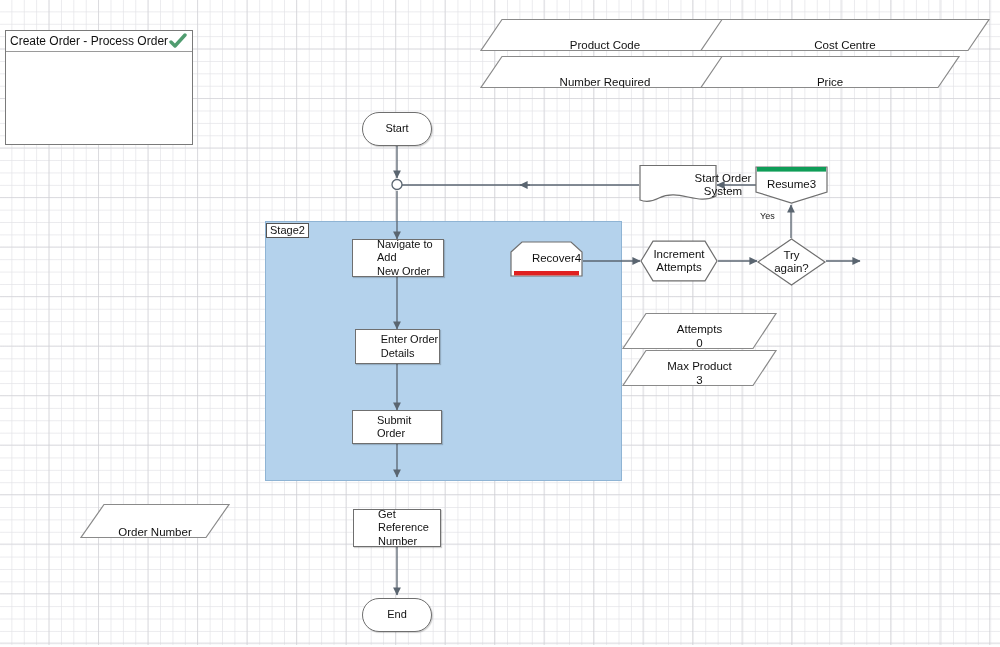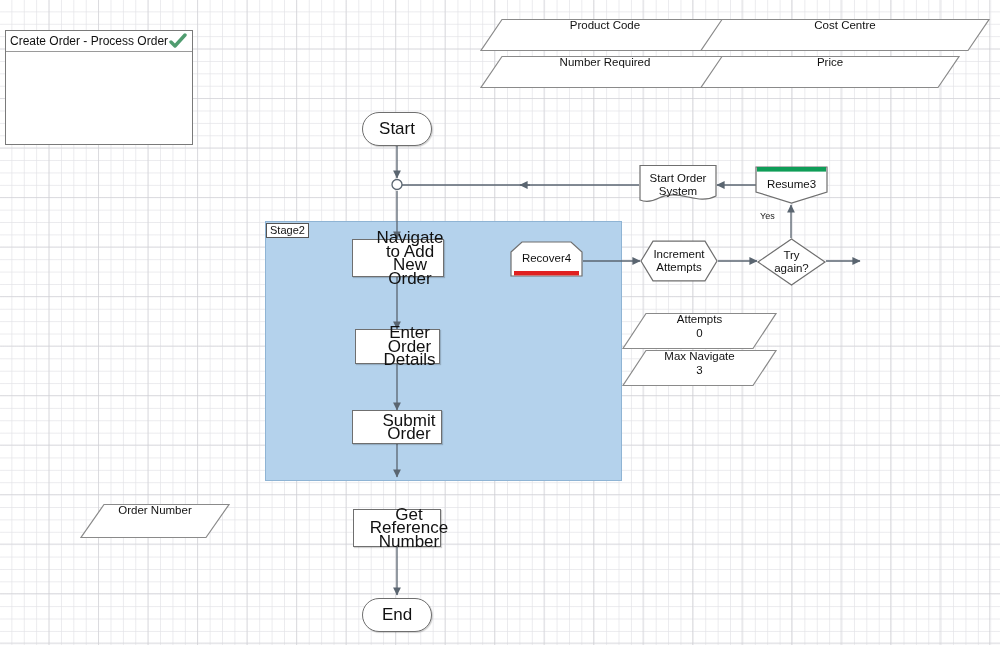--- a/index.html
+++ b/index.html
@@ -23,21 +23,21 @@
       49.5px 49.5px,
       49.5px 49.5px,
       12.4px 12.4px,
       12.4px 12.4px;
     background-position:-1px -1px,-1px -1px,-1px -1px,-1px -1px;
   }
   .abs{position:absolute;}
 
   
   .lbl{
-    font-size:17px;line-height:13.5px;text-align:center;color:#111;
+    font-size:11px;line-height:13.5px;text-align:left;color:#111;
     white-space:pre-line;
   }
 
   
   #title-pane{
     left:5px;top:30px;width:188px;height:115px;
     background:#fff;border:1px solid #7a7a7a;box-sizing:border-box;
   }
   #title-bar{
     position:absolute;left:0;top:0;width:100%;height:21px;
@@ -83,21 +83,21 @@
     position:absolute;left:0;top:0;width:100%;height:100%;
     display:flex;align-items:center;justify-content:center;
     font-size:11.5px;line-height:13.5px;text-align:center;color:#111;
     white-space:pre-line;pointer-events:none;
   }
   .shapetext.two{line-height:13px;}
 
   
   .datatext{
     position:absolute;left:0;top:0;width:100%;height:100%;
-    display:flex;flex-direction:column;align-items:center;justify-content:flex-start;
+    display:flex;flex-direction:column;align-items:center;justify-content:flex-end;
     font-size:11.5px;line-height:14px;color:#111;pointer-events:none;
   }
 
   
   #wires{position:absolute;left:0;top:0;width:1000px;height:647px;pointer-events:none;}
   .edgelbl{
     position:absolute;font-size:9px;color:#222;white-space:nowrap;
   }
 </style>
 </head>
@@ -207,21 +207,21 @@
       <span>Attempts</span>
       <span>0</span>
     </div>
   </div>
 
   <div class="abs shapewrap" style="left:622px;top:349px;width:155px;height:38px;">
     <svg width="155" height="38" viewBox="0 0 155 38">
       <path d="M24,1.5 L154,1.5 L131,36.5 L1,36.5 Z" fill="#ffffff" stroke="#8a8a8a" stroke-width="1.2"></path>
     </svg>
     <div class="datatext">
-      <span>Max Navigate</span>
+      <span>Max Product</span>
       <span>3</span>
     </div>
   </div>
 
   <div class="abs shapewrap" style="left:80px;top:503px;width:150px;height:36px;">
     <svg width="150" height="36" viewBox="0 0 150 36">
       <path d="M24,1.5 L149,1.5 L126,34.5 L1,34.5 Z" fill="#ffffff" stroke="#8a8a8a" stroke-width="1.2"></path>
     </svg>
     <div class="datatext">
       <span>Order Number</span>
@@ -248,21 +248,21 @@
 
   <div class="abs proc" style="left:353px;top:482px;width:88px;height:38px;margin-top:27px;">
     <span class="lbl">Get Reference
 Number</span>
   </div>
 
   <div class="abs term" style="left:362px;top:598px;width:70px;height:34px;">
     <span class="lbl">End</span>
   </div>
 
-  <div class="abs shapewrap" style="left:510px;top:240px;width:73px;height:38px;">
+  <div class="abs shapewrap" style="left:510px;top:240px;width:73px;height:38px;padding-left:20px;">
     <svg width="73" height="38" viewBox="0 0 73 38">
       <path d="M1,12 L12,2 L61,2 L72,12 L72,36 L1,36 Z" fill="#ffffff" stroke="#6f6f6f" stroke-width="1.2"></path>
       <rect x="4" y="31" width="65" height="4.4" fill="#e02020"></rect>
     </svg>
     <div class="shapetext">Recover4</div>
   </div>
 
   <div class="abs shapewrap" style="left:640px;top:240px;width:78px;height:42px;">
     <svg width="78" height="42" viewBox="0 0 78 42">
       <path d="M13,1.2 L65,1.2 L77,21 L65,40.8 L13,40.8 L1,21 Z" fill="#ffffff" stroke="#6f6f6f" stroke-width="1.2"></path>
@@ -285,17 +285,17 @@
       <path d="M1,2 L72,2 L72,27 L36.5,38 L1,27 Z" fill="#ffffff" stroke="#6f6f6f" stroke-width="1.2"></path>
       <rect x="2" y="2" width="69" height="4.6" fill="#0f9d58"></rect>
     </svg>
     <div class="shapetext" style="padding-bottom:8px;">Resume3</div>
   </div>
 
   <div class="abs shapewrap" style="left:639px;top:164px;width:78px;height:41px;">
     <svg width="78" height="41" viewBox="0 0 78 41">
       <path d="M1,1.5 L77,1.5 L77,32 C58,42 40,24 20,34 C13,37.6 6,38 1,36 Z" fill="#ffffff" stroke="#6f6f6f" stroke-width="1.2"></path>
     </svg>
-    <div class="shapetext two" style="padding-bottom:5px;">Start Order
+    <div class="shapetext two" style="padding-bottom:5px;padding-left:45px;">Start Order
 System</div>
   </div>
 
 </div>
 
 </body></html>

